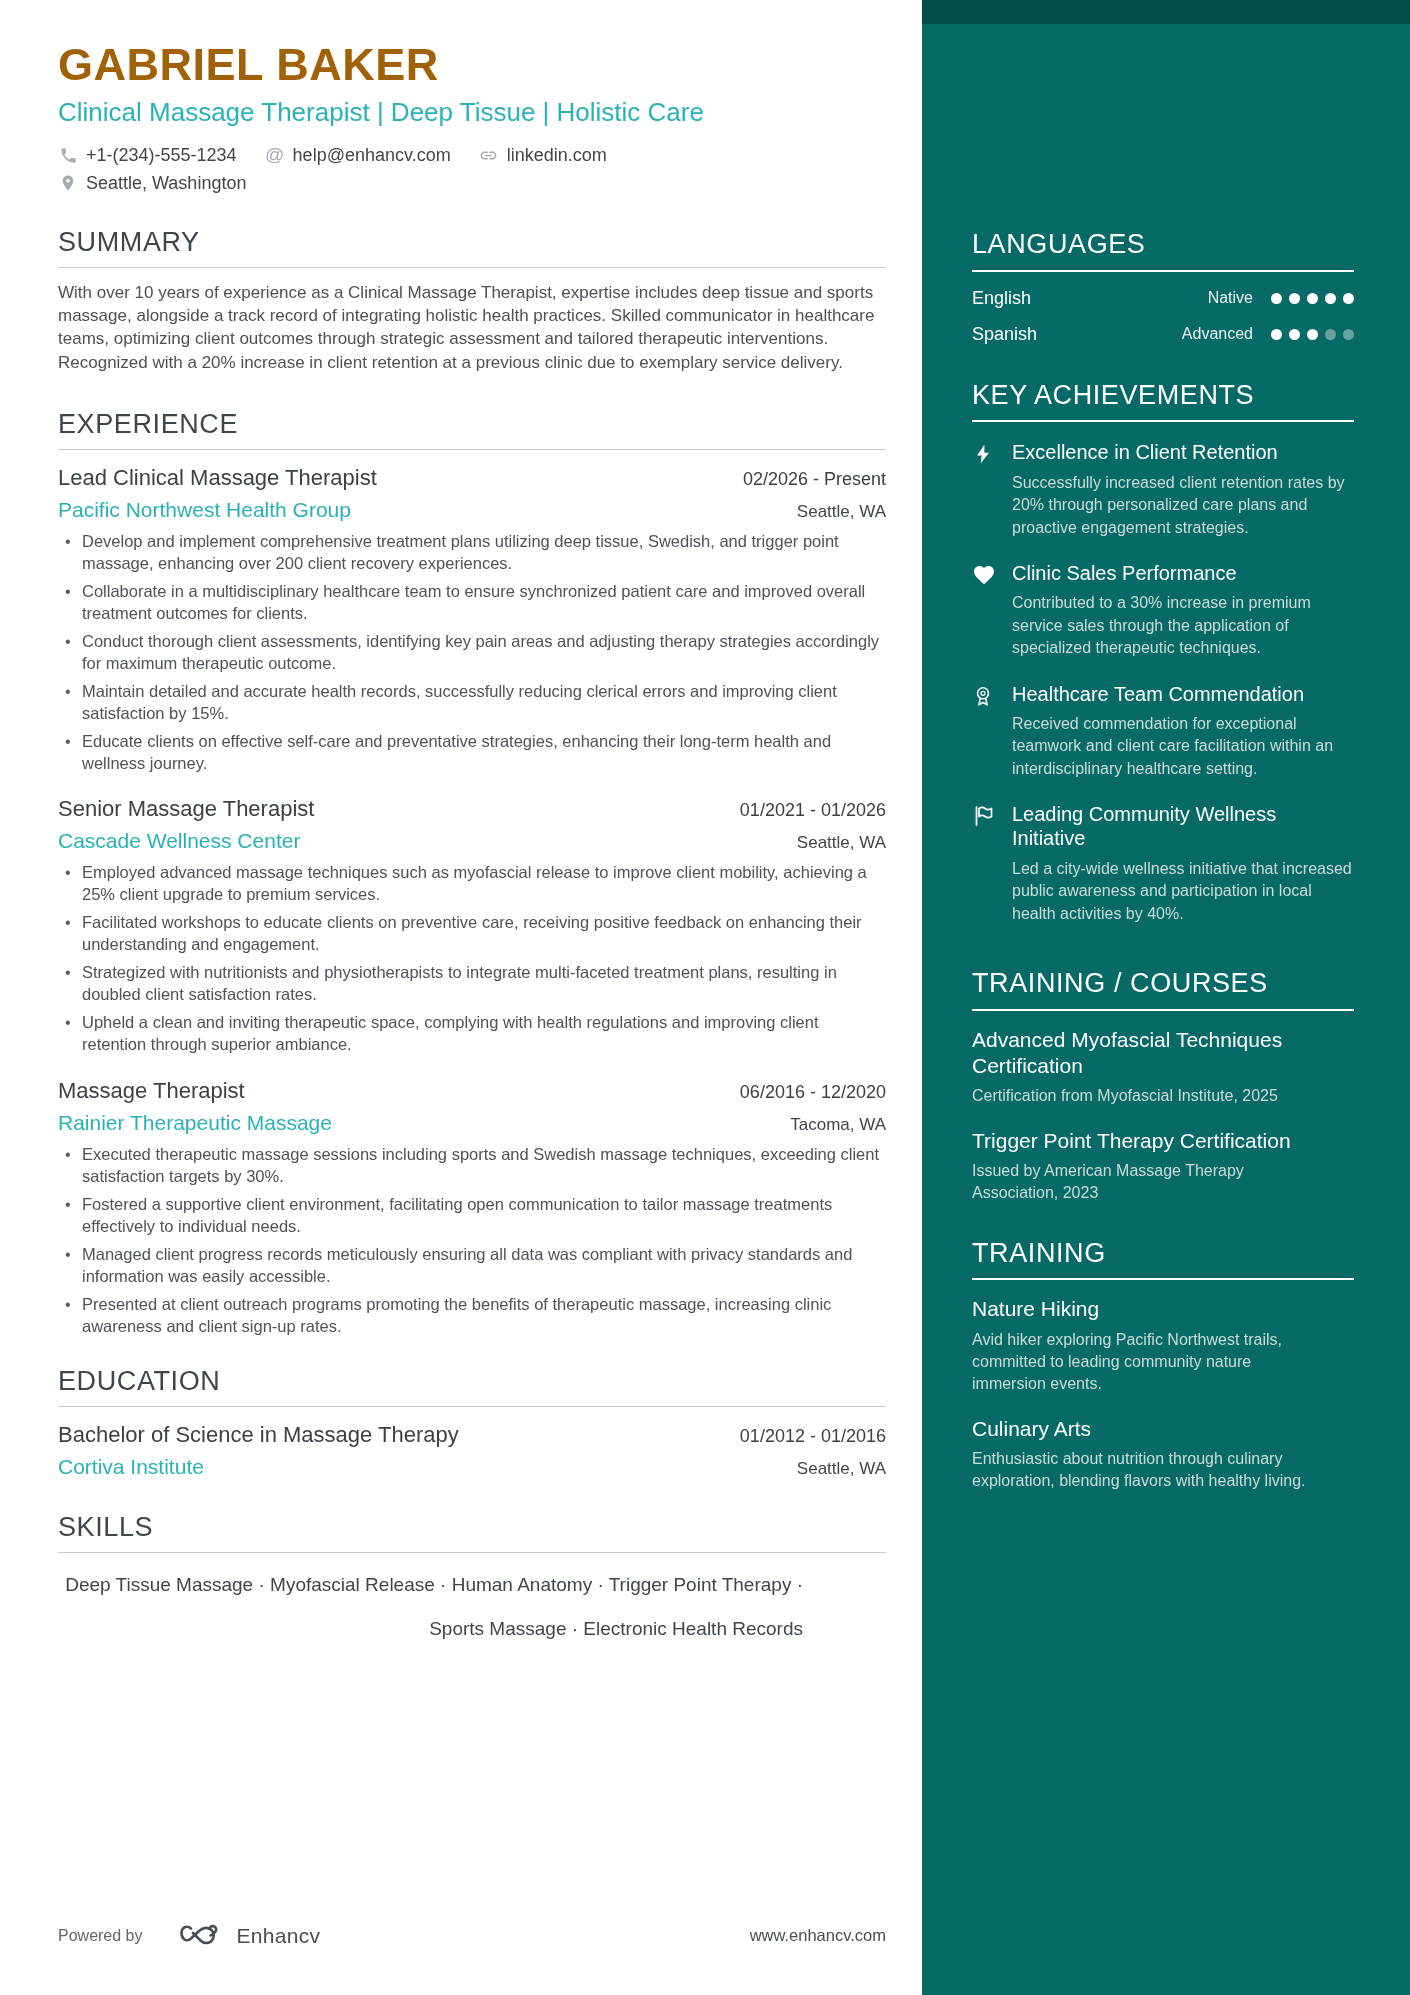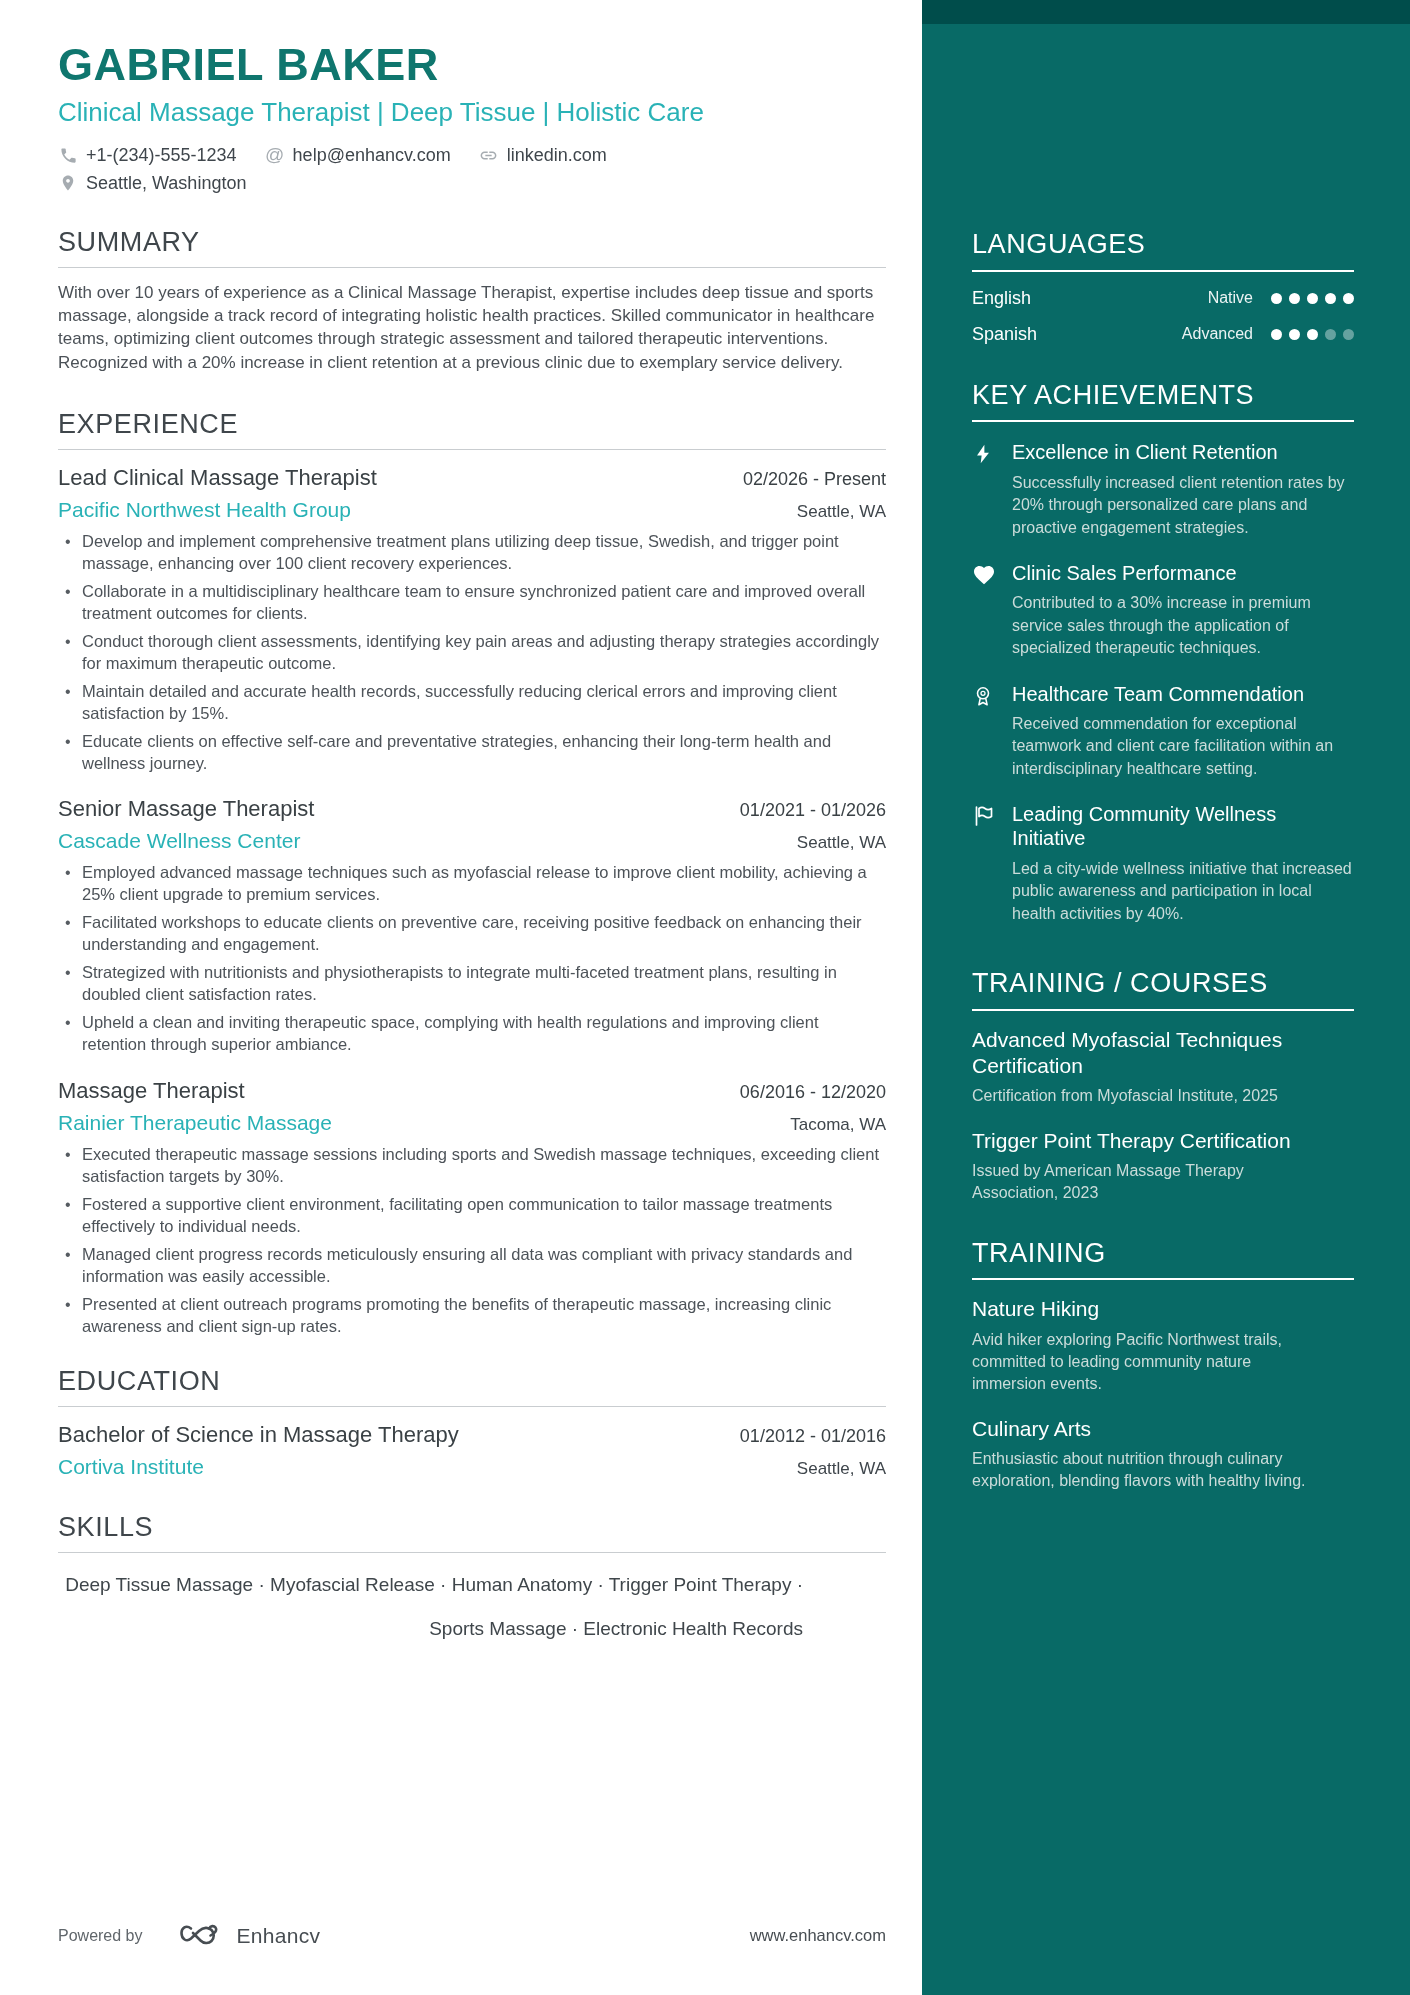--- a/index.html
+++ b/index.html
@@ -7,21 +7,21 @@
   body { font-family:"Liberation Sans", sans-serif; }
   .page {
     width:1410px; height:1995px; margin:0 auto; background:#ffffff;
     display:flex; position:relative; overflow:hidden;
   }
   
   .main {
     flex:0 0 922px; padding:42px 36px 0 58px; position:relative;
   }
   .name {
-    font-size:45px; font-weight:700; color:#0f766e; letter-spacing:.5px; line-height:1;
+    font-size:45px; font-weight:700; color:#a16207; letter-spacing:.5px; line-height:1;
   }
   .headline {
     font-size:26px; color:#29b2b6; margin-top:11px; line-height:1.15;
   }
   .contact-row { display:flex; align-items:center; gap:28px; margin-top:17px; }
   .contact-item { display:flex; align-items:center; gap:8px; font-size:18px; color:#3f464c; }
   .contact-item .cicon { width:20px; height:20px; display:inline-flex; align-items:center; justify-content:center; }
   .contact-row.second { margin-top:7px; }
   .at-glyph { font-size:19px; color:#a6acb1; font-weight:400; }
 
@@ -162,21 +162,21 @@
     <div class="job">
       <div class="row-split">
         <span class="job-title">Lead Clinical Massage Therapist</span>
         <span class="job-dates">02/2026 - Present</span>
       </div>
       <div class="row-split">
         <span class="job-company">Pacific Northwest Health Group</span>
         <span class="job-location">Seattle, WA</span>
       </div>
       <ul class="bullets">
-        <li>Develop and implement comprehensive treatment plans utilizing deep tissue, Swedish, and trigger point massage, enhancing over 100 client recovery experiences.</li>
+        <li>Develop and implement comprehensive treatment plans utilizing deep tissue, Swedish, and trigger point massage, enhancing over 200 client recovery experiences.</li>
         <li>Collaborate in a multidisciplinary healthcare team to ensure synchronized patient care and improved overall treatment outcomes for clients.</li>
         <li>Conduct thorough client assessments, identifying key pain areas and adjusting therapy strategies accordingly for maximum therapeutic outcome.</li>
         <li>Maintain detailed and accurate health records, successfully reducing clerical errors and improving client satisfaction by 15%.</li>
         <li>Educate clients on effective self-care and preventative strategies, enhancing their long-term health and wellness journey.</li>
       </ul>
     </div>
 
     <div class="job">
       <div class="row-split">
         <span class="job-title">Senior Massage Therapist</span>

